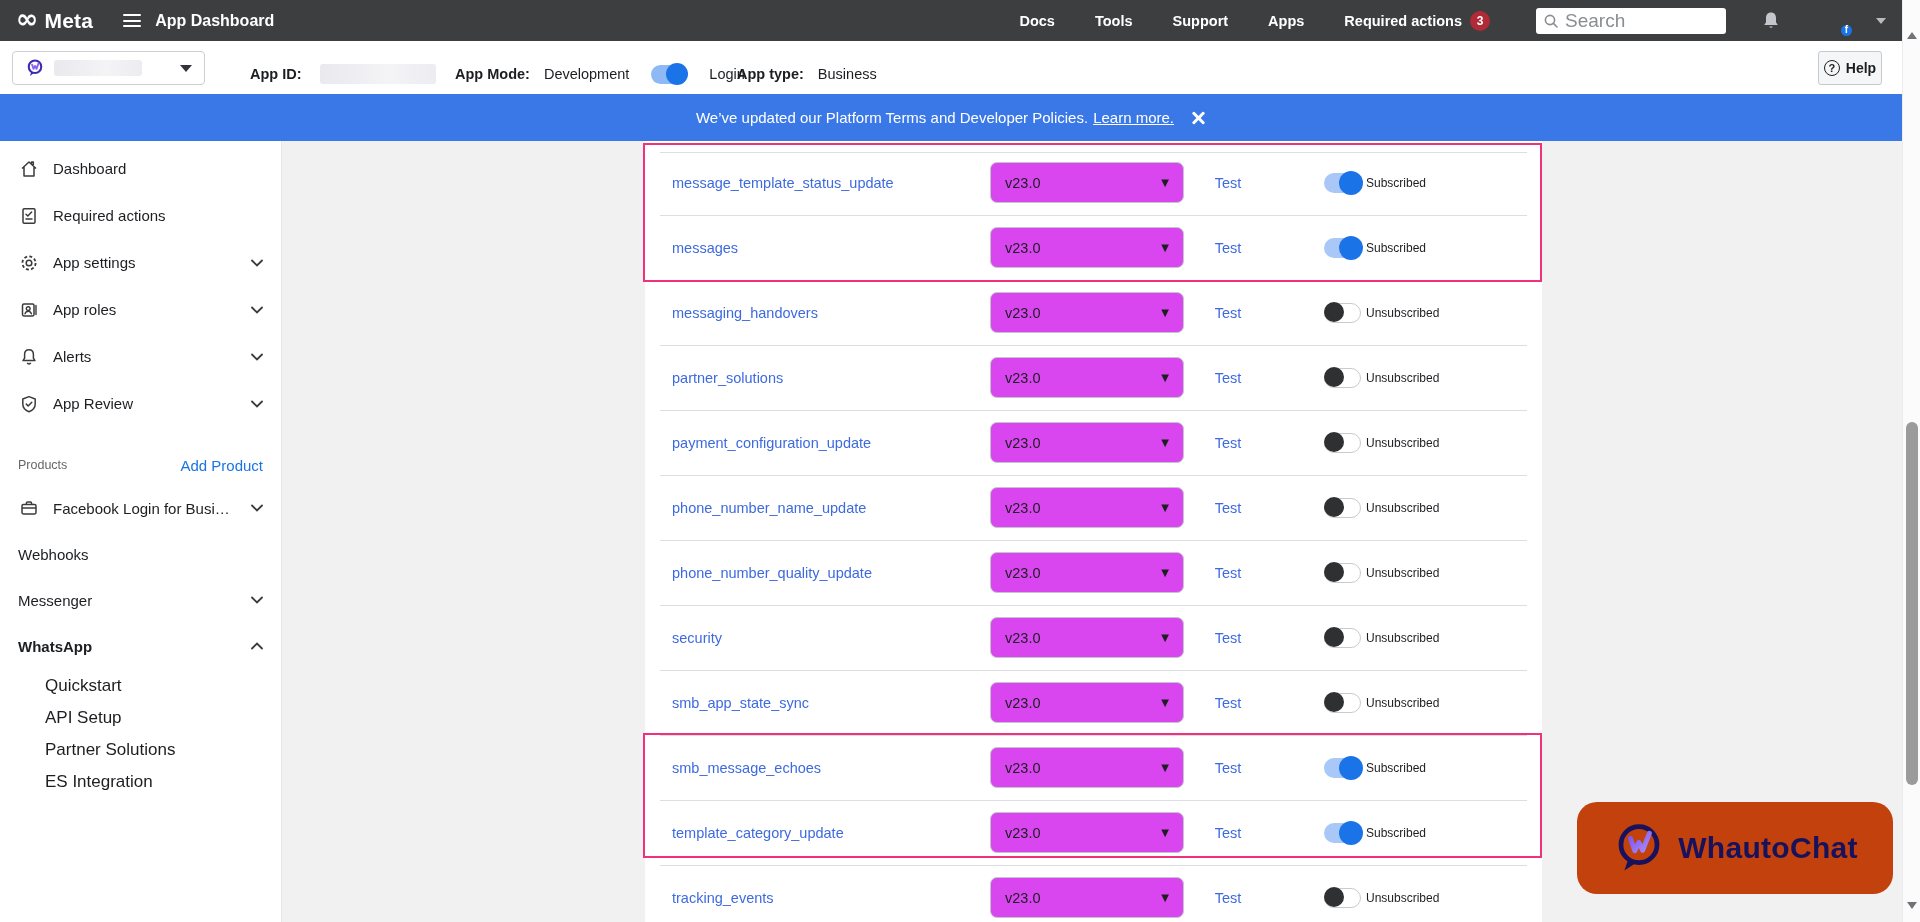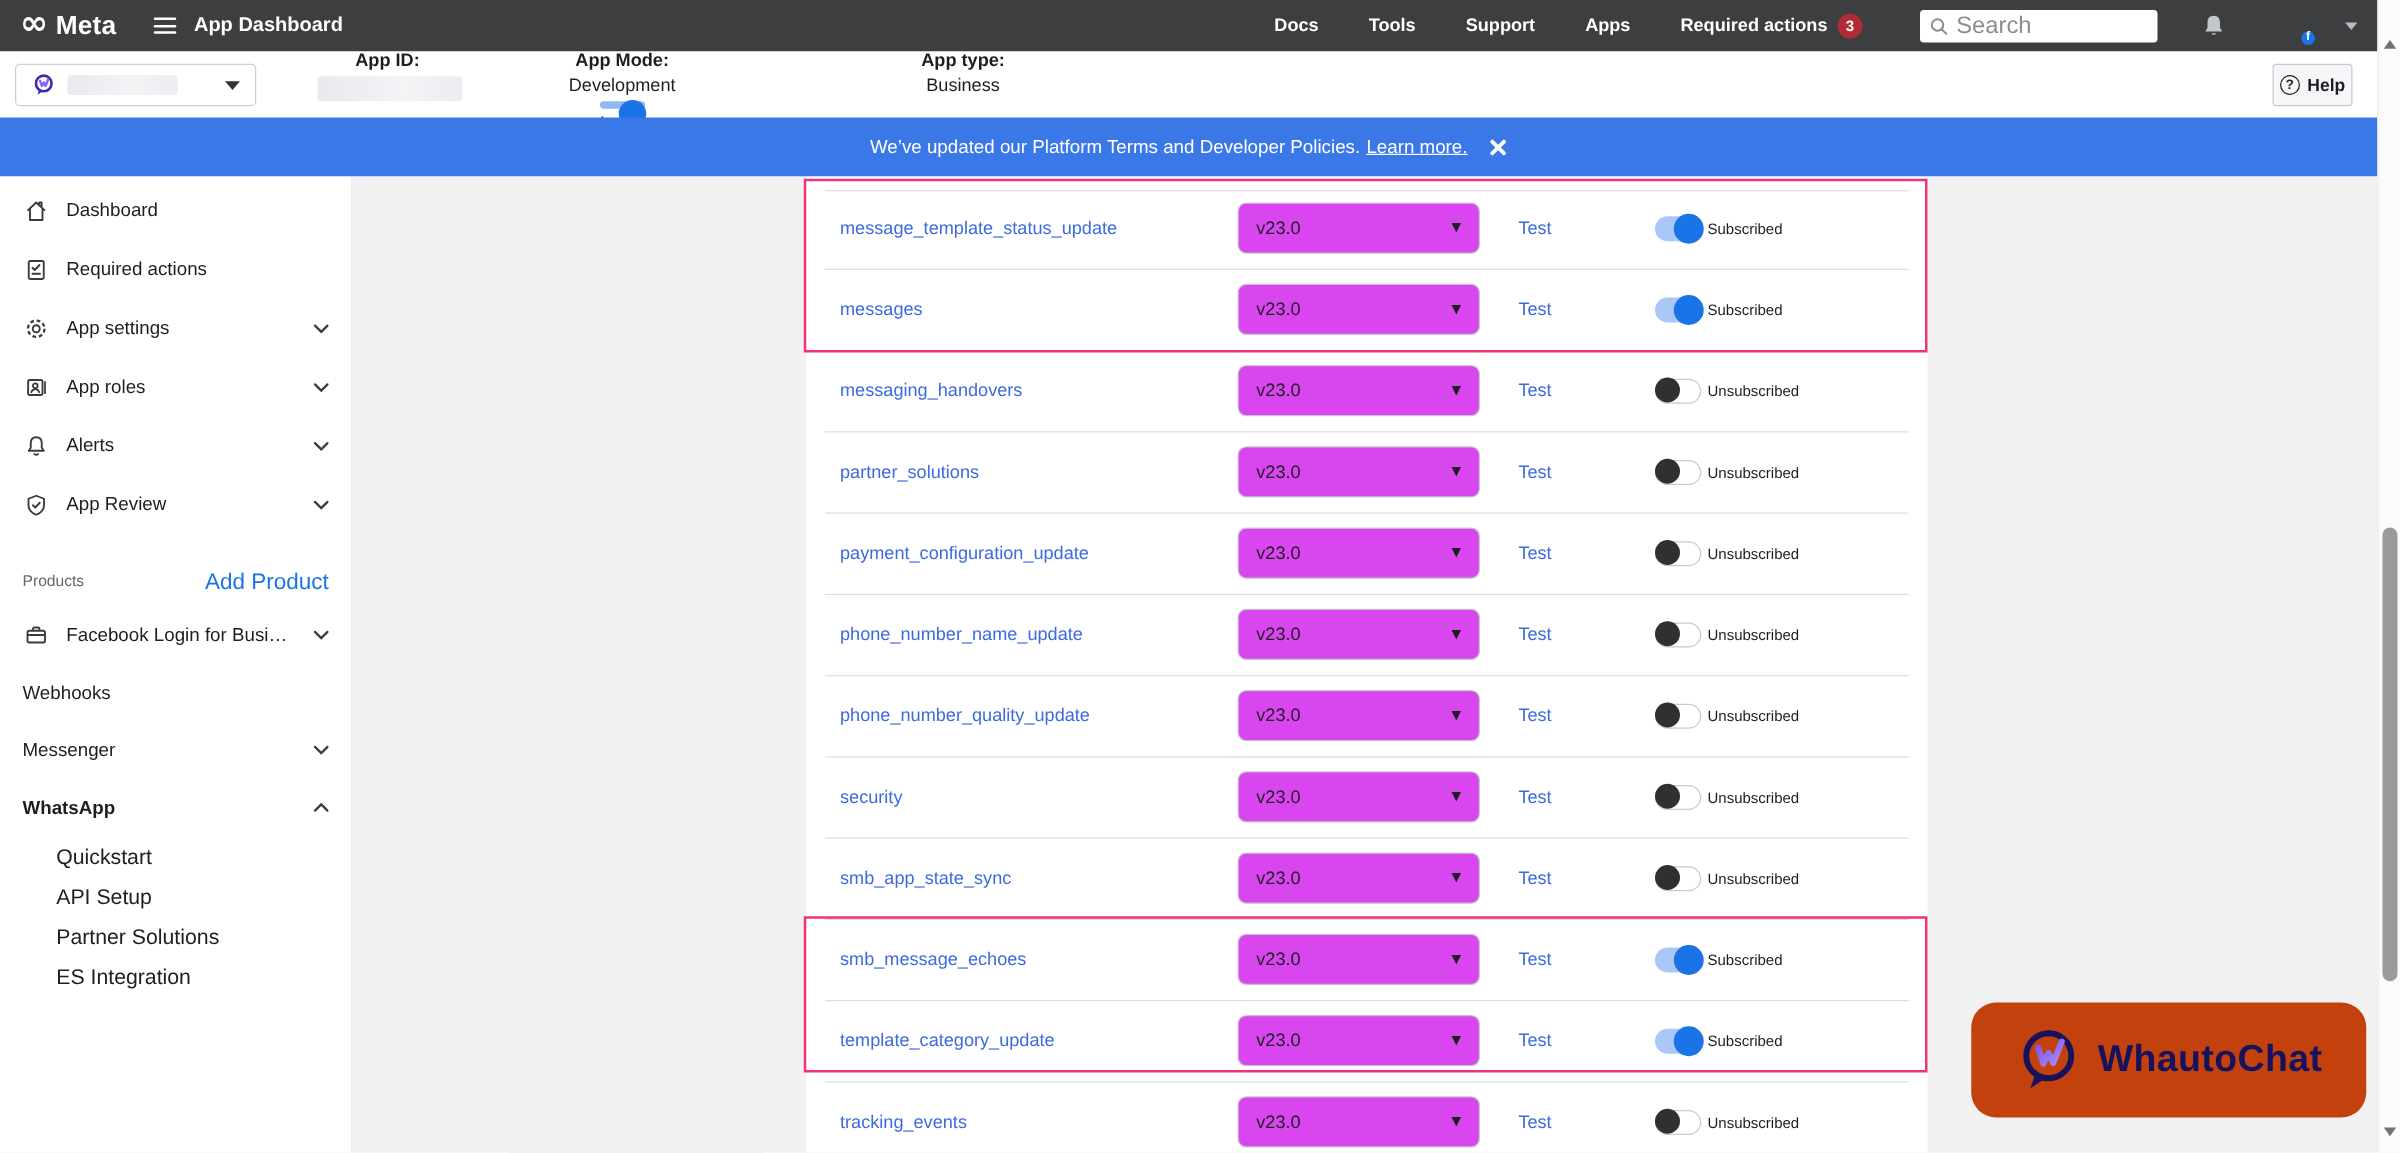--- a/index.html
+++ b/index.html
@@ -40,21 +40,21 @@
     border-top:6px solid #b8bbbf;margin-left:-14px;cursor:pointer;}
 
   
   .toolbar{position:absolute;left:0;top:41px;width:1902px;height:53px;background:#fff;z-index:20;}
   .app-select{position:absolute;left:12px;top:10px;width:193px;height:34px;border:1px solid #ccd0d5;
     border-radius:4px;background:#fff;display:flex;align-items:center;padding:0 12px;cursor:pointer;}
   .app-select .mini-logo{width:20px;height:20px;}
   .blur-pill{height:16px;border-radius:3px;background:linear-gradient(90deg,#e9e9ee,#f4f4f7 60%,#ececf1);}
   .app-select .blur-pill{width:88px;margin-left:9px;}
   .app-select .chev{margin-left:auto;width:0;height:0;border-left:6px solid transparent;border-right:6px solid transparent;border-top:7px solid #33343a;}
-  .tb-group{position:absolute;top:0;height:66px;display:flex;align-items:center;gap:4px;font-size:14.5px;flex-direction:column;}
+  .tb-group{position:absolute;top:0;height:66px;display:flex;align-items:center;gap:14px;font-size:14.5px;}
   .tb-label{font-weight:700;}
   .g-appid{left:250px;} .g-appid .blur-pill{width:116px;height:20px;margin-left:4px;}
   .g-mode{left:455px;} .g-type{left:737px;}
   .tgl{position:relative;border-radius:12px;cursor:pointer;}
   .tgl .knob{position:absolute;border-radius:50%;}
   .tgl.on{background:#8fb9f5;}
   .tgl.on .knob{background:#1b73e8;}
   .tb-toggle{width:36px;height:19px;margin:0 8px;}
   .tb-toggle .knob{width:22px;height:22px;top:-1.5px;right:-1px;}
   .help-btn{position:absolute;left:1818px;top:10px;width:64px;height:34px;border:1px solid #c6cacf;
@@ -73,21 +73,21 @@
 
   
   .sidebar{position:absolute;left:0;top:141px;width:282px;height:781px;background:#fff;
     border-right:1px solid #e4e6eb;padding:4px 10px 0 10px;z-index:10;}
   .sb-item{display:flex;align-items:center;height:47px;padding:0 8px;cursor:pointer;border-radius:6px;}
   .sb-ico{width:22px;height:22px;display:flex;align-items:center;justify-content:center;margin-right:13px;}
   .sb-label{font-size:15px;}
   .sb-chev{margin-left:auto;display:flex;}
   .products-row{display:flex;align-items:center;height:40px;margin-top:18px;padding:0 8px;justify-content:space-between;}
   .products-label{font-size:12.5px;color:var(--muted);}
-  .add-product{margin-left:auto;font-size:18px;color:var(--accent);cursor:pointer;}
+  .add-product{margin-left:auto;font-size:15px;color:var(--accent);cursor:pointer;}
   .sb-prod{height:46px;}
   .sb-plain .sb-label{margin-left:0;}
   .bold .sb-label{font-weight:700;}
   .sb-sub{display:flex;align-items:center;height:31px;padding:0 8px 0 35px;font-size:17px;cursor:pointer;border-radius:8px;margin:1px 0;}
   .sb-sub.selected{background:var(--selbg);font-weight:700;}
 
   
   .content-bg{position:absolute;left:282px;top:141px;width:1620px;height:781px;background:#f1f1f2;}
   .panel{position:absolute;left:645px;top:141px;width:897px;height:781px;background:#fff;padding-top:9px;}
   .partial-divider{position:absolute;left:15px;right:15px;top:11px;height:1px;background:#dcdee3;}

